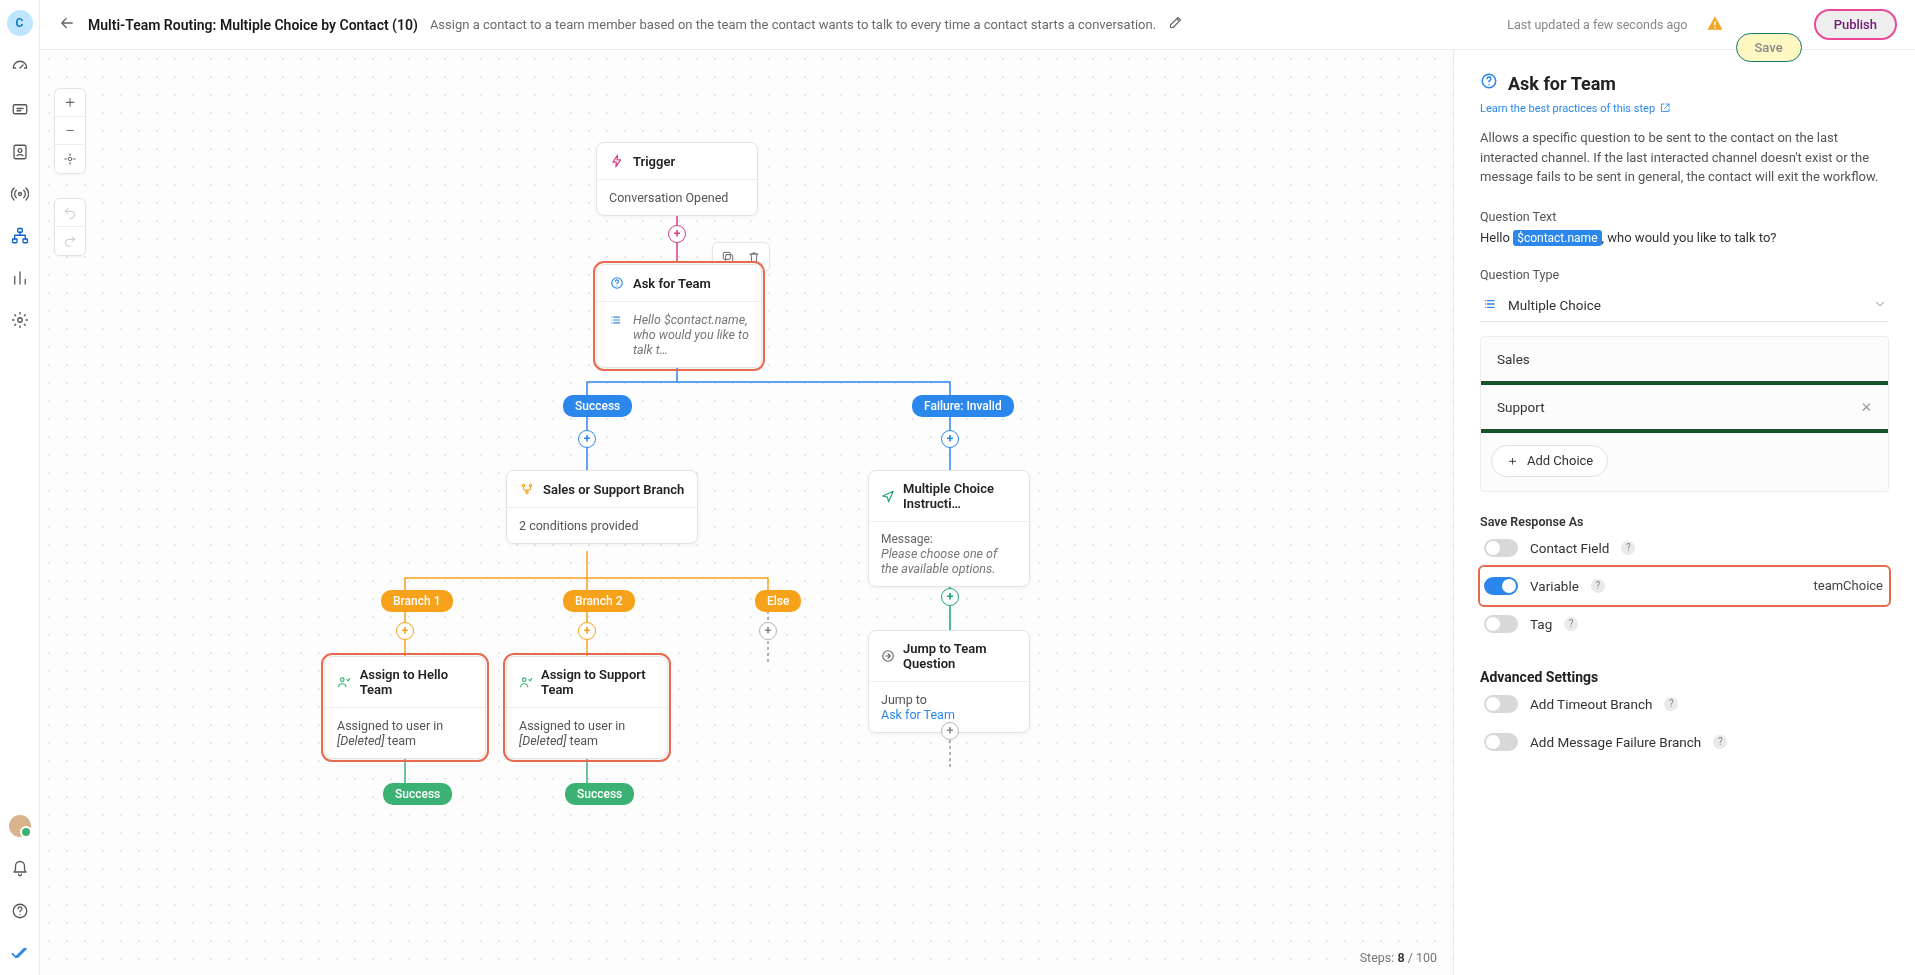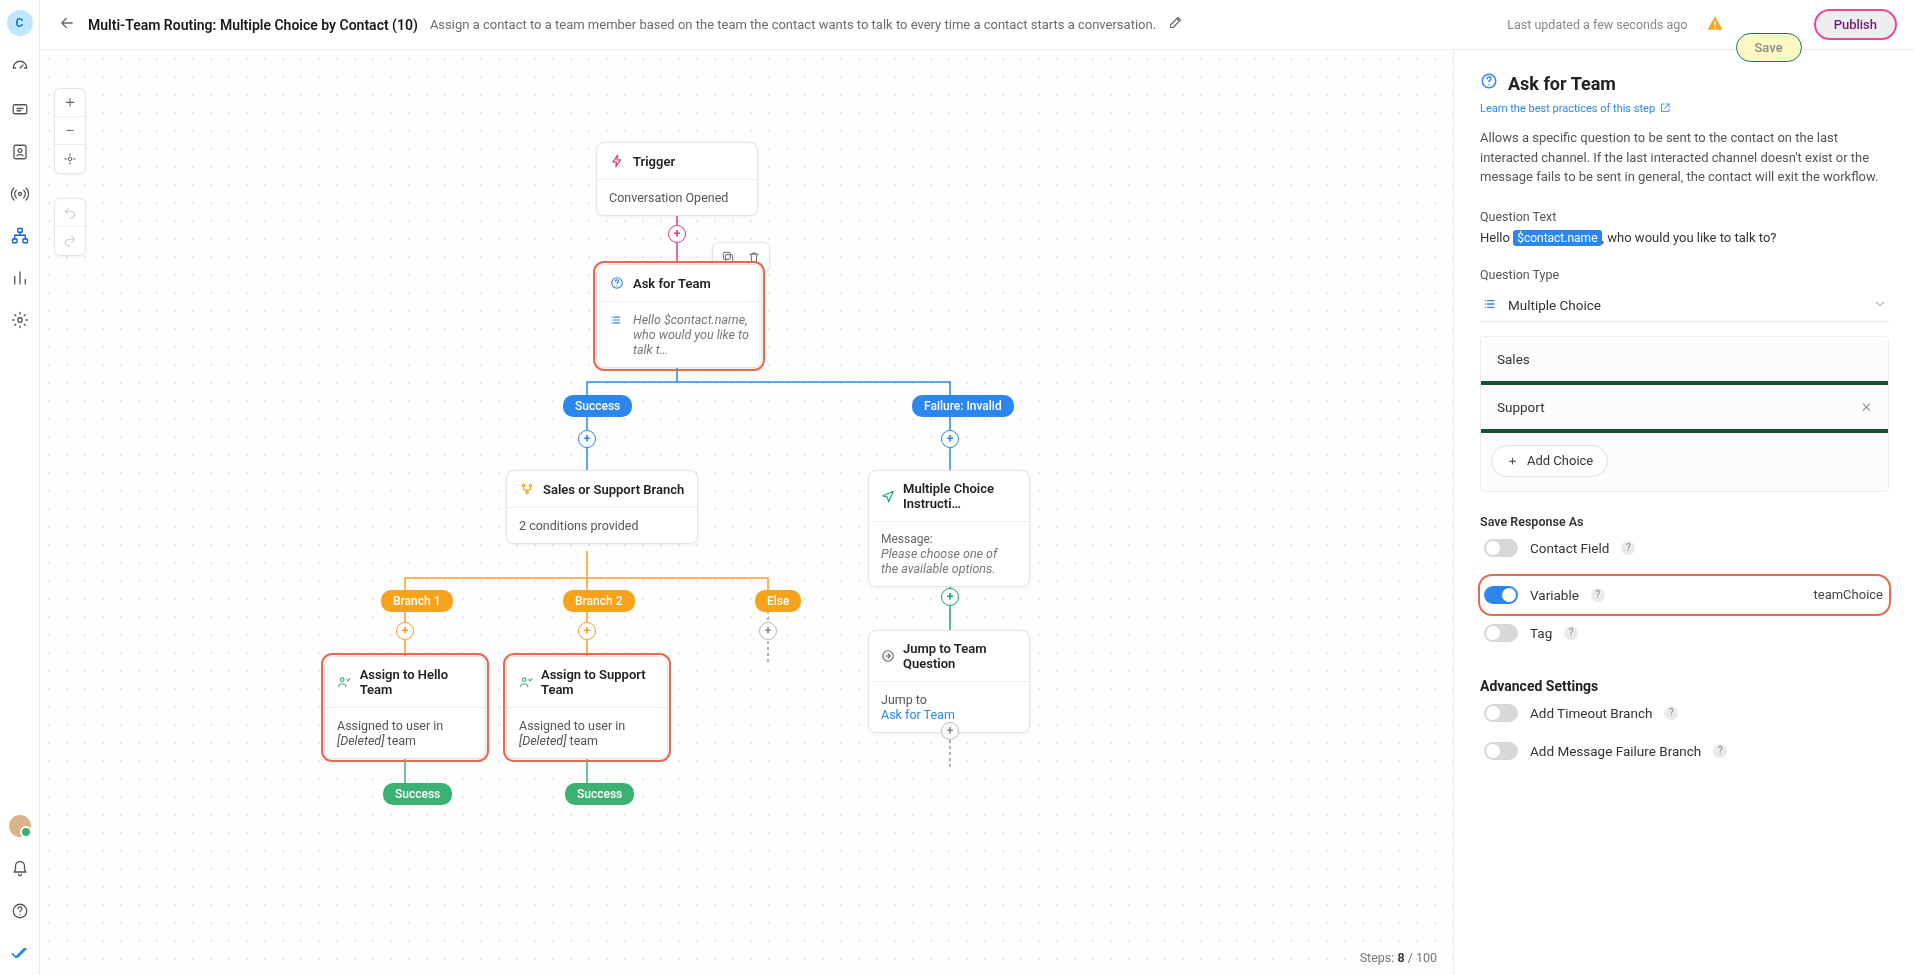--- a/index.html
+++ b/index.html
@@ -76,21 +76,21 @@
 .qtext { font-size:13px; color:#333; margin-top:6px; }
 .qtext .token{ background:#2b87ec; color:#fff; padding:1px 4px; border-radius:3px; font-size:12px; }
 .qtype-select { margin-top:8px; border-bottom:1px solid #e8e8e8; padding:6px 2px; display:flex; align-items:center; gap:10px; font-size:13.5px; color:#333; cursor:pointer; }
 .qtype-select .chev { margin-left:auto; color:#888; }
 .choice-list { margin-top:14px; border:1px solid #eee; border-radius:4px; background:#fcfcfc; }
 .choice-item { padding:14px 16px; border-bottom:4px solid #14532d; display:flex; align-items:center; font-size:13.5px; color:#333; }
 .choice-item .rm { margin-left:auto; color:#999; cursor:pointer; }
 .add-choice { margin:12px 10px 14px; display:inline-flex; align-items:center; gap:8px; background:#fff; border:1px solid #e0e0e0; border-radius:16px; padding:6px 14px; font-size:13px; color:#333; cursor:pointer; }
 .save-row { display:flex; align-items:center; padding:10px 4px; font-size:13.5px; color:#333; gap:12px; }
 .save-row .val { margin-left:auto; color:#444; font-size:13px; }
-.hl { outline:2px solid #e66a4e; border-radius:12px; padding-left:4px; padding-right:6px;margin-top:9px; }
+.hl { outline:2px solid #e66a4e; border-radius:4px; padding-left:4px; padding-right:6px; }
 .toggle { width:34px; height:18px; border-radius:9px; background:#d8d8d8; position:relative; cursor:pointer; flex-shrink:0; }
 .toggle::after{ content:''; position:absolute; top:2px; left:2px; width:14px; height:14px; background:#fff; border-radius:50%; transition:.15s; }
 .toggle.on{ background:#2b87ec; }
 .toggle.on::after{ left:18px; }
 .help-dot{ width:14px; height:14px; border-radius:50%; background:#eaeaea; color:#888; font-size:10px; display:inline-flex; align-items:center; justify-content:center; }
 .adv-head { font-size:14px; font-weight:700; color:#222; margin-top:26px; }
 .link-step{ color:#2b87ec; }
 .branch-deleted{ font-style:italic; }
 
 

